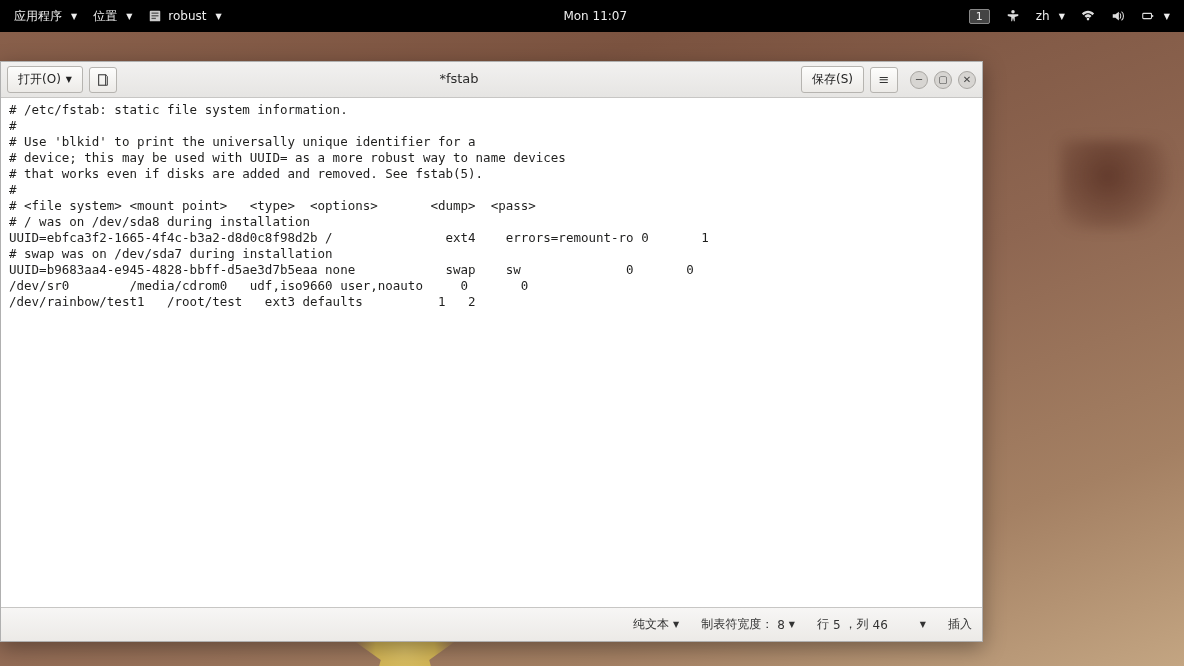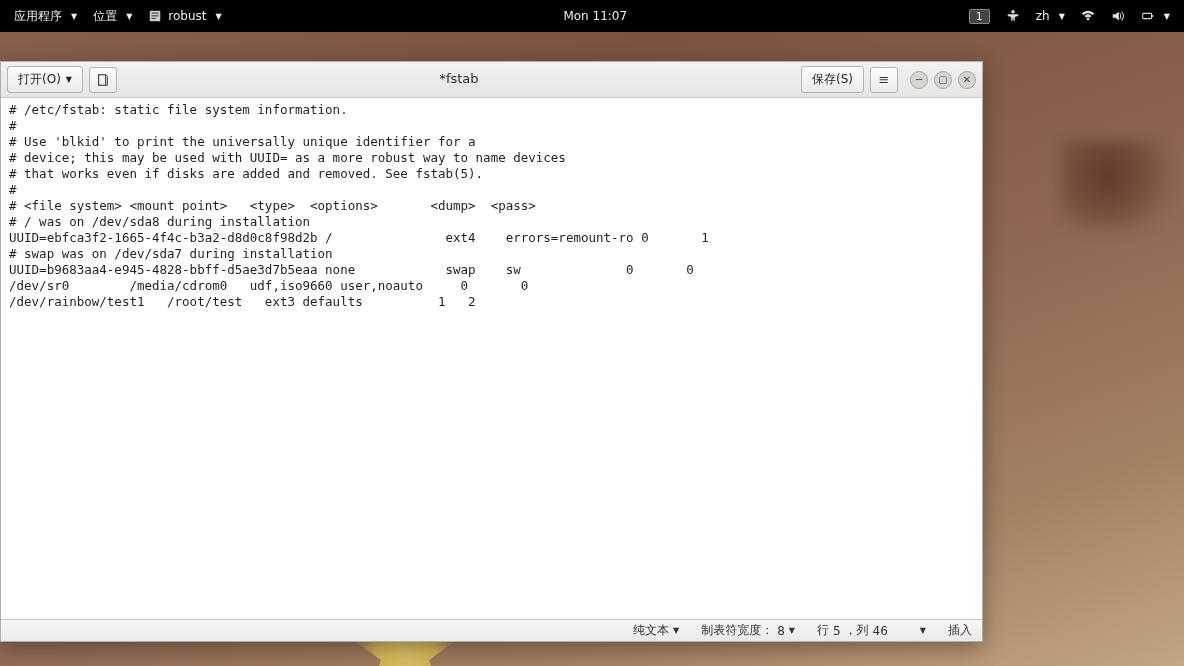--- a/index.html
+++ b/index.html
@@ -66,21 +66,21 @@
     border:1px solid #a9a7a3; display:flex; align-items:center; justify-content:center;
     font-size:10px; color:#444; cursor:pointer;
   }
 
   .g-text {
     flex:1; overflow:auto; font-family:"DejaVu Sans Mono","Courier New",monospace;
     font-size:12.5px; line-height:16px; white-space:pre; color:#1f1f1e;
     padding:4px 4px 4px 8px;
   }
   .g-status {
-    height:22px; border-top:1px solid #c7c6c4;
+    height:34px; border-top:1px solid #c7c6c4;
     background:linear-gradient(#f7f6f5,#eceae7); display:flex; align-items:center;
     justify-content:flex-end; gap:22px; padding:0 10px; font-size:12px; color:#333;
   }
   .g-status .dd { display:inline-flex; align-items:center; gap:4px; cursor:pointer; }
   .g-status .tri { font-size:8px; }
 </style>
 </head>
 <body>
 
 <div class="desktop"></div>

